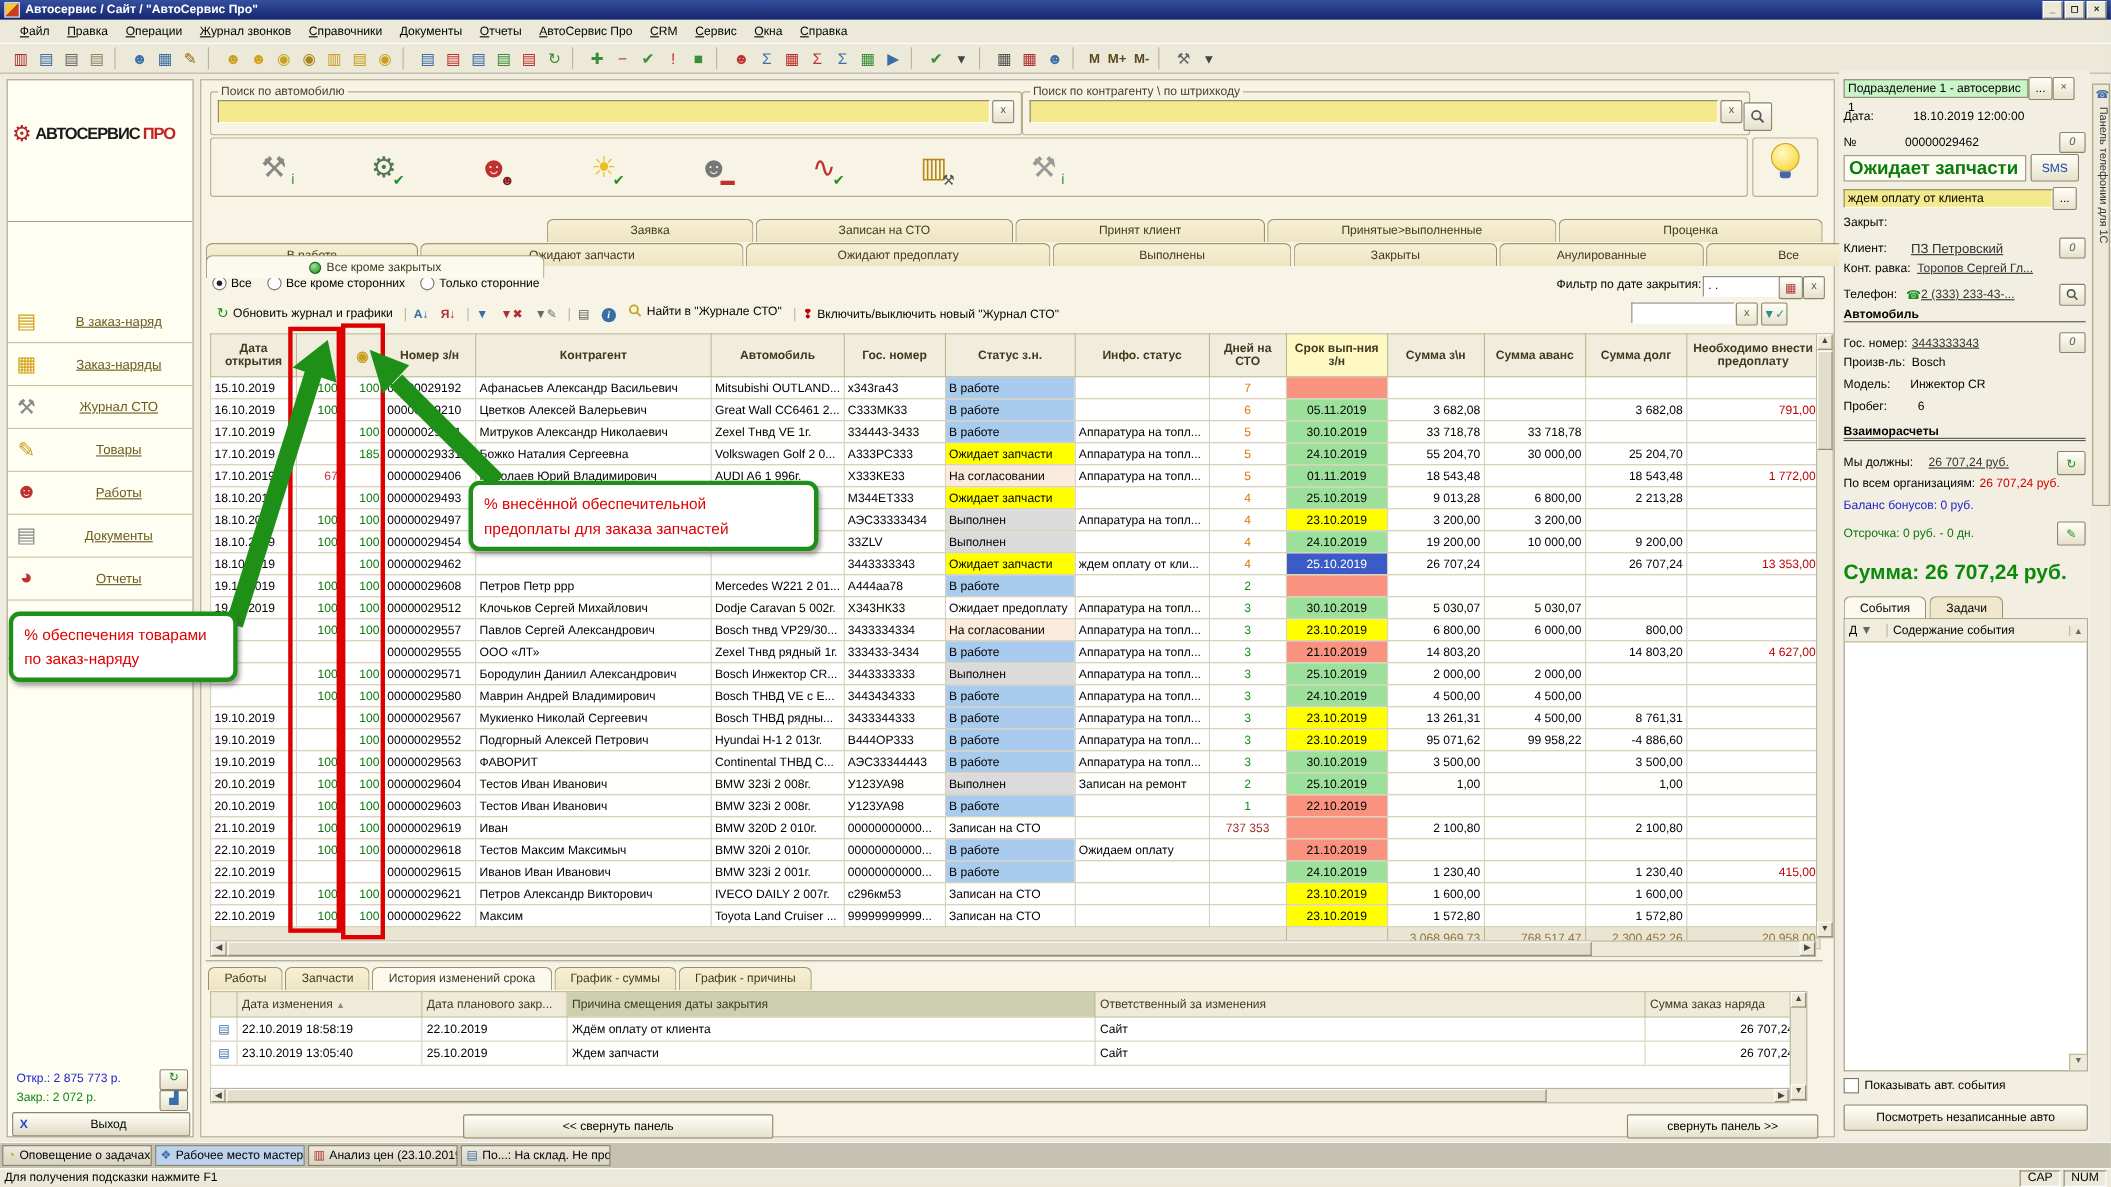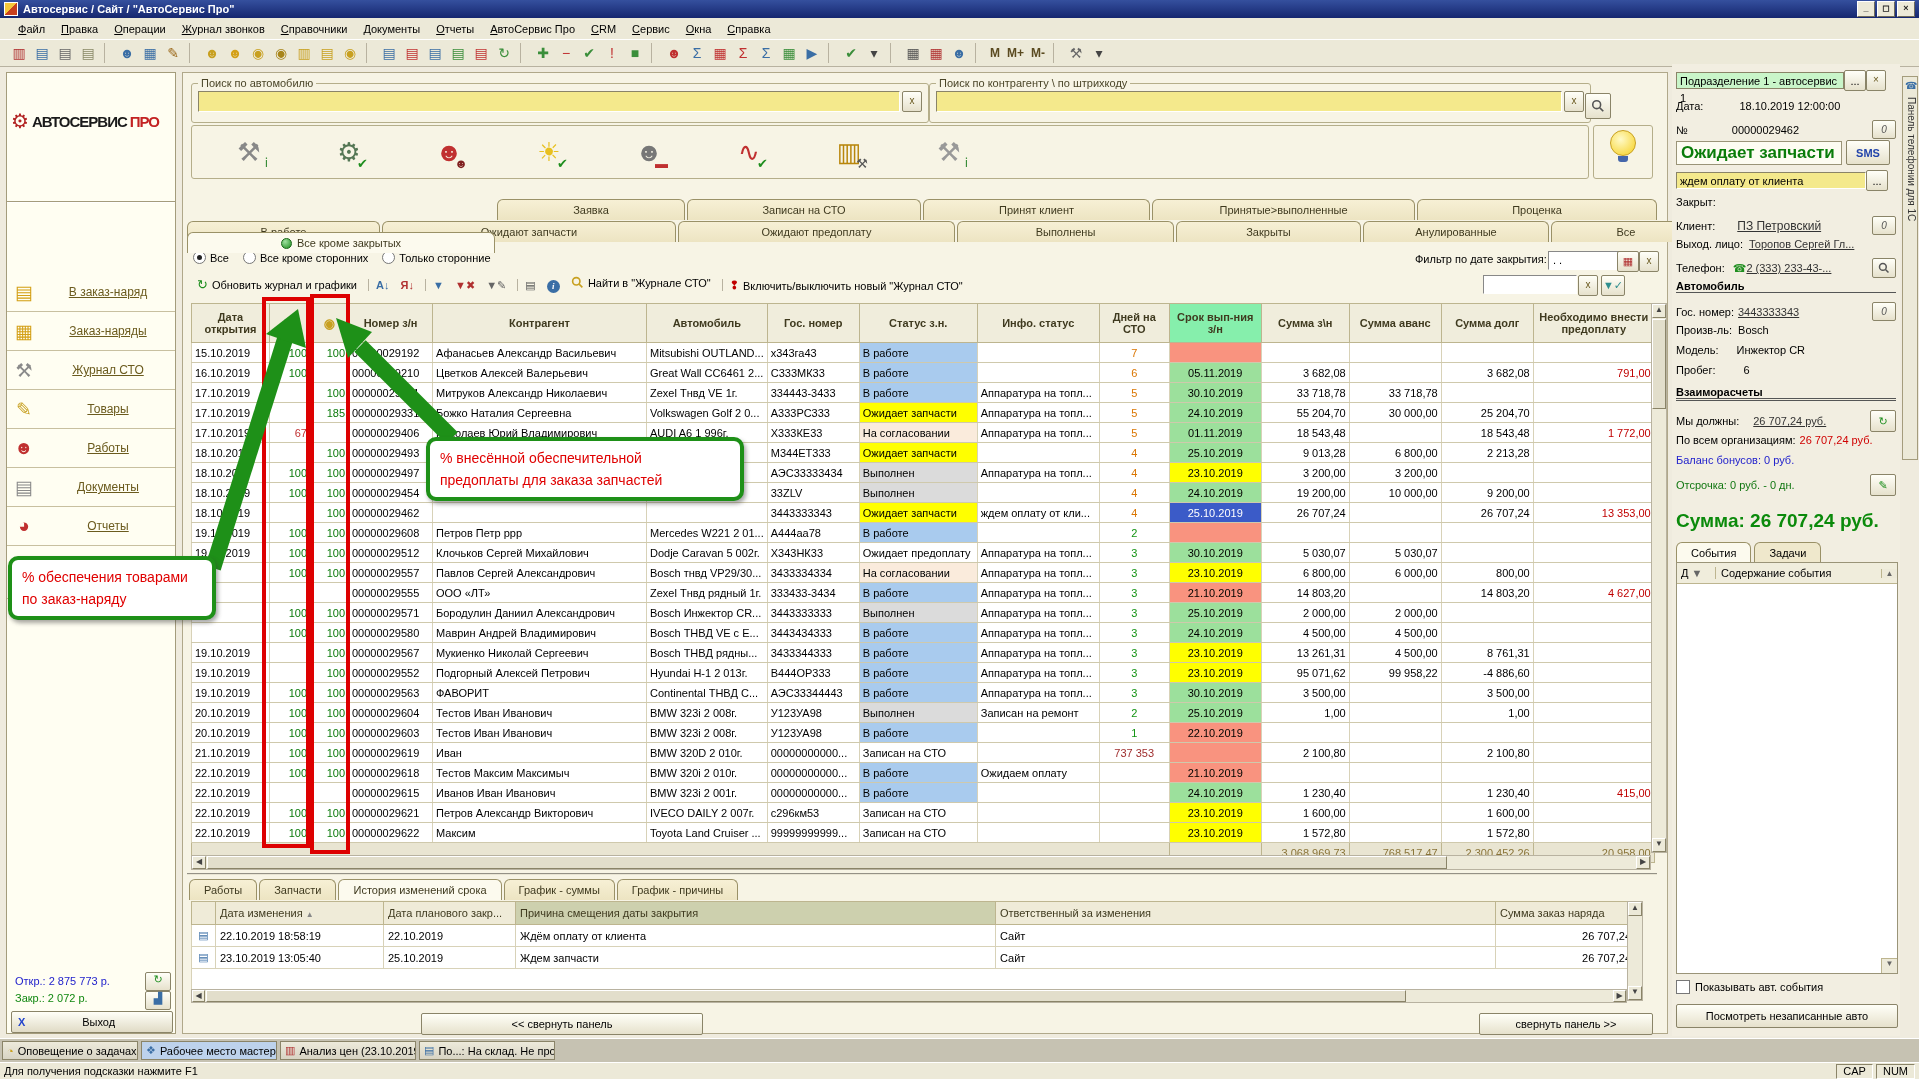--- a/index.html
+++ b/index.html
@@ -53,21 +53,21 @@
   
   .radio{display:inline-flex;align-items:center;margin-right:14px;cursor:pointer;}
   .rdot{width:11px;height:11px;border-radius:50%;border:1px solid #777;background:#fff;margin-right:4px;position:relative;}
   .rdot.on:after{content:"";position:absolute;left:3px;top:3px;width:5px;height:5px;border-radius:50%;background:#222;}
   .flat{display:inline-flex;align-items:center;gap:4px;padding:1px 4px;cursor:pointer;}
   .icog{font-size:13px;}
   .iinfo{width:13px;height:13px;border-radius:50%;background:#3A6EA5;color:#fff;font-size:9px;line-height:13px;text-align:center;font-weight:bold;font-family:"Liberation Serif",serif;font-style:italic;}
   
   table.grid{border-collapse:collapse;table-layout:fixed;background:#fff;}
   .grid th{background:#F0EDDC;border:1px solid #BDB58F;font-weight:bold;color:#3F3A1F;font-size:11px;padding:1px 2px;height:36px;overflow:hidden;}
-  .grid th.duehdr{background:#86efac;}
+  .grid th.duehdr{background:#fef9c3;}
   .grid td{border:1px solid #D8D2B8;border-bottom:1px solid #CFC9AC;padding:0 3px;height:19px;overflow:hidden;white-space:nowrap;font-size:11px;}
   .grid tr.totals td{background:#E9E5D2;color:#8A7438;border-color:#BDB58F;}
   .r{text-align:right;}.c{text-align:center;}
   .gval{color:#0B7A0B;}.gred{color:#C03030;}
   .need{color:#C00000;}
   
   .scroll{background:#EDEAD9;border:1px solid #B8B2A0;box-sizing:border-box;}
   .sarrow{position:absolute;background:#ECE9D8;border:1px solid;border-color:#fff #8A8468 #8A8468 #fff;font-size:8px;text-align:center;color:#444;box-sizing:border-box;}
   .sthumb{position:absolute;background:#E2DECB;border:1px solid;border-color:#fff #8A8468 #8A8468 #fff;box-sizing:border-box;}
   
@@ -75,21 +75,21 @@
   .hist th.dark{background:#CDD0AE;}
   .hist td{border:1px solid #D8D2B8;padding:1px 4px;height:19px;white-space:nowrap;overflow:hidden;background:#fff;}
   
   .rpanel{left:1672px;top:64px;width:228px;height:972px;background:#F2EEE1;}
   .rrow{position:absolute;left:4px;width:220px;display:flex;align-items:center;}
   .rlabel{color:#000;}
   .rlink{text-decoration:underline;color:#333;cursor:pointer;}
   .attach{width:22px;height:17px;font-size:10px;color:#555;font-style:italic;}
   .deptfield{background:#C9F5C9;border:1px solid #8A8468;height:17px;line-height:17px;padding:0 3px;width:168px;box-sizing:border-box;}
   .statusbig{border:1px solid #9A9478;background:#FDFCF2;color:#0A7C0A;font-size:17px;font-weight:bold;padding:1px 4px;width:166px;box-sizing:border-box;}
-  .smsbtn{width:42px;height:23px;color:#2244AA;font-weight:bold;}
+  .smsbtn{width:42px;height:23px;color:#2244AA;font-weight:normal;}
   .sechdr{font-weight:bold;border-bottom:1px solid #555;}
   .sechdr2{font-weight:bold;border-bottom:3px double #555;}
   .bigsum{color:#0B8A0B;font-size:19px;font-weight:bold;}
   .rtab{height:20px;border:1px solid #9A9167;border-bottom:none;border-radius:6px 6px 0 0;background:#EFE8CC;padding:0 14px;display:inline-flex;align-items:center;margin-right:3px;}
   .rtab.active{background:#FCFAEE;}
   .evbox{position:absolute;left:4px;width:220px;border:1px solid #9A9478;background:#fff;}
   .evhdr{display:flex;background:#F0EDDC;border-bottom:1px solid #BDB58F;height:20px;align-items:center;}
   .chk{width:12px;height:12px;border:1px solid #777;background:#fff;margin-right:5px;}
   .wbtn{border:1px solid #8A8468;background:linear-gradient(#FFFFF8,#E6E1CC);border-radius:2px;text-align:center;}
   
@@ -918,21 +918,21 @@
     </div>
     <div class="rrow" style="top:132px">
         <span>Закрыт:</span>
       </div>
     <div class="rrow" style="top:152px">
         <span>Клиент:</span>
         <span class="rlink" style="margin-left:22px;font-size:12px">ПЗ Петровский</span>
         <span class="sbtn attach" style="margin-left:auto">0</span>
       </div>
     <div class="rrow" style="top:174px">
-        <span>Выход. лицо:</span>
+        <span>Конт. равка:</span>
         <span class="rlink" style="margin-left:6px">Торопов Сергей Гл...</span>
       </div>
     <div class="rrow" style="top:194px">
         <span>Телефон:</span>
         <span style="color:#1E8E1E;margin-left:8px">☎</span>
         <span class="rlink">2 (333) 233-43-...</span>
         <span class="sbtn" style="width:22px;height:18px;margin-left:auto">
           <svg width="12" height="12" viewBox="0 0 16 16">
             <circle cx="6.5" cy="6.5" r="4.5" fill="none" stroke="#555" stroke-width="2"></circle>
             <line x1="10" y1="10" x2="14" y2="14" stroke="#555" stroke-width="2"></line>

